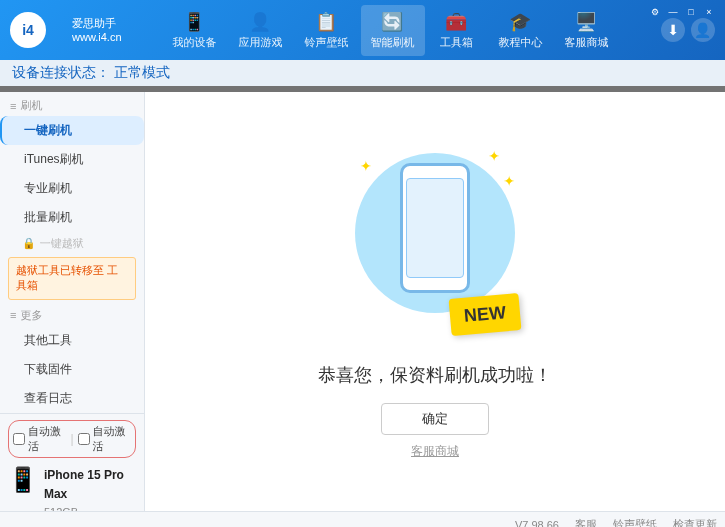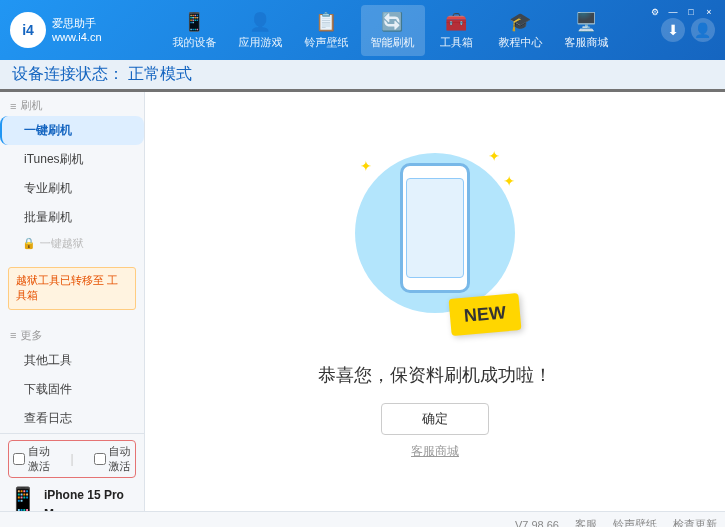--- a/index.html
+++ b/index.html
@@ -27,21 +27,21 @@
       background: white;
       border-radius: 50%;
       display: flex;
       align-items: center;
       justify-content: center;
       color: #1565C0;
       font-weight: bold;
       font-size: 14px;
       margin-right: 6px;
     }
-    .logo-text { font-size: 11px; color: white; line-height: 1.3; }
+    .logo-text { font-size: 11px; color: white; line-height: 1.3; margin-left: 20px; }
     .nav-items {
       display: flex;
       flex: 1;
       justify-content: center;
       gap: 2px;
     }
     .nav-item {
       display: flex;
       flex-direction: column;
       align-items: center;
@@ -87,23 +87,23 @@
       align-items: center;
       justify-content: center;
       cursor: pointer;
       color: white;
     }
 
     
     .status-bar {
       background: #e8f0f8;
       padding: 4px 12px;
-      font-size: 16px;
+      font-size: 14px;
       color: #333;
-      border-bottom: 3px solid #737373;
+      border-bottom: 6px solid #737373;
       display: flex;
       align-items: center;
       gap: 4px;
     }
     .status-bar span { color: #1565C0; }
 
     
     .main-layout {
       display: flex;
       height: calc(527px - 60px - 22px - 26px);
@@ -143,21 +143,21 @@
     }
     .sidebar-disabled {
       padding: 4px 10px 4px 22px;
       font-size: 11px;
       color: #bbb;
       display: flex;
       align-items: center;
       gap: 4px;
     }
     .warning-box {
-      margin: 12px 8px;
+      margin: 2px 8px;
       background: #fff3e0;
       border: 1px solid #ffcc80;
       border-radius: 3px;
       padding: 5px 7px;
       font-size: 11px;
       color: #e65100;
       line-height: 1.4;
     }
     .sidebar-more-label {
       display: flex;
@@ -282,24 +282,24 @@
 
     
     .sidebar-bottom {
       margin-top: auto;
       padding: 6px 8px;
       border-top: 1px solid #dde3ea;
     }
     .checkbox-row {
       display: flex;
       align-items: center;
-      gap: 20px;
+      gap: 4px;
       padding: 3px 0;
       border: 1px solid #e57373;
-      border-radius: 4px;
+      border-radius: 11px;
       padding: 3px 4px;
       margin-bottom: 4px;
     }
     .checkbox-item {
       display: flex;
       align-items: center;
       gap: 3px;
       font-size: 11px;
       color: #444;
       cursor: pointer;

